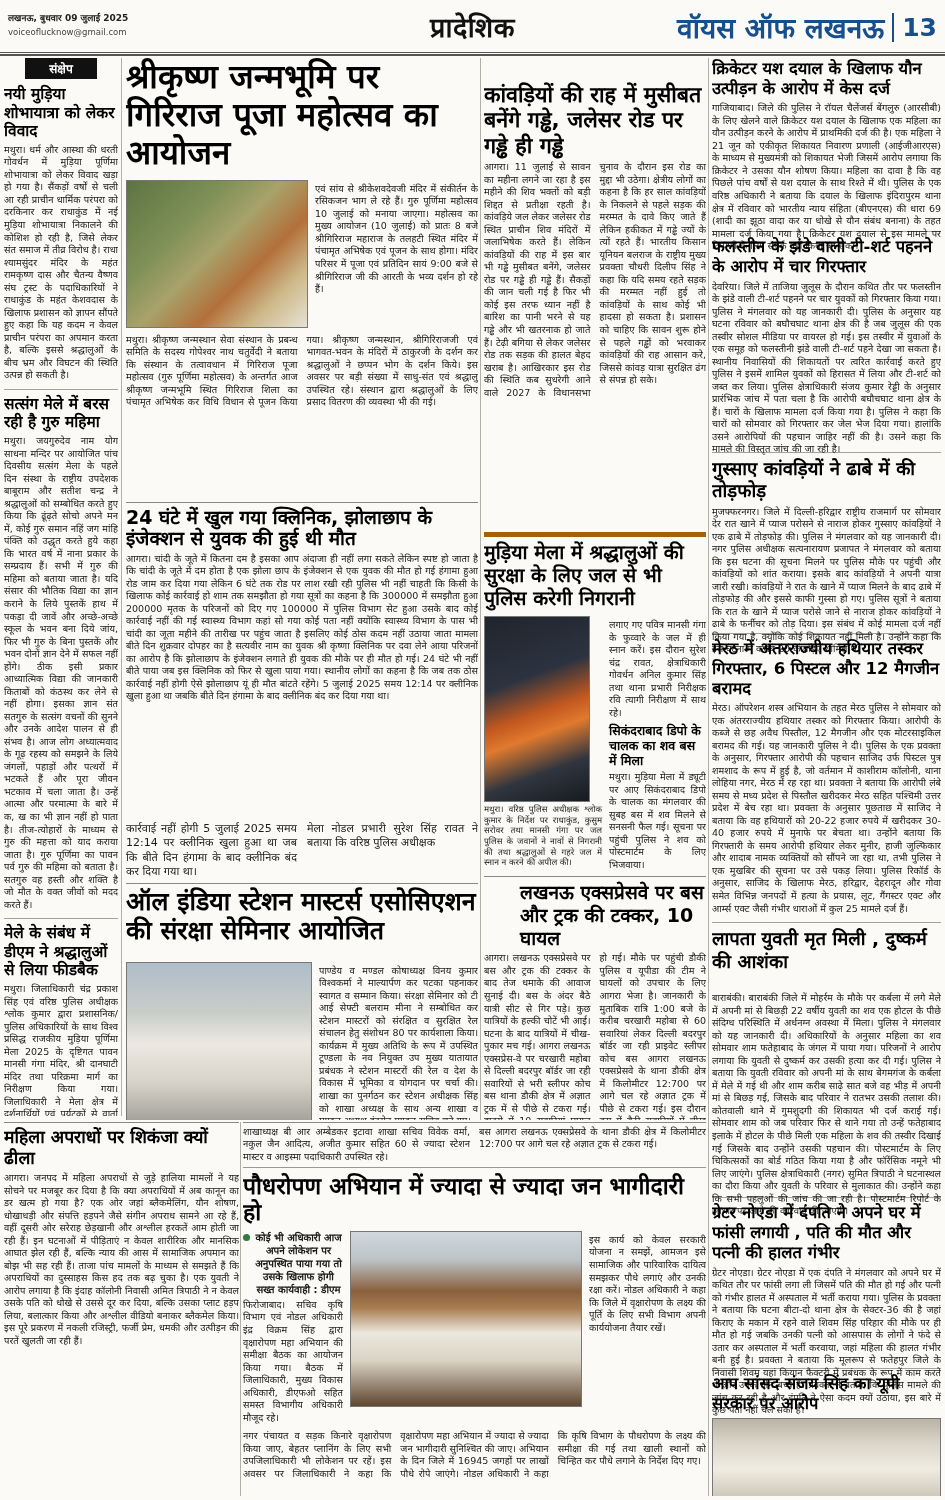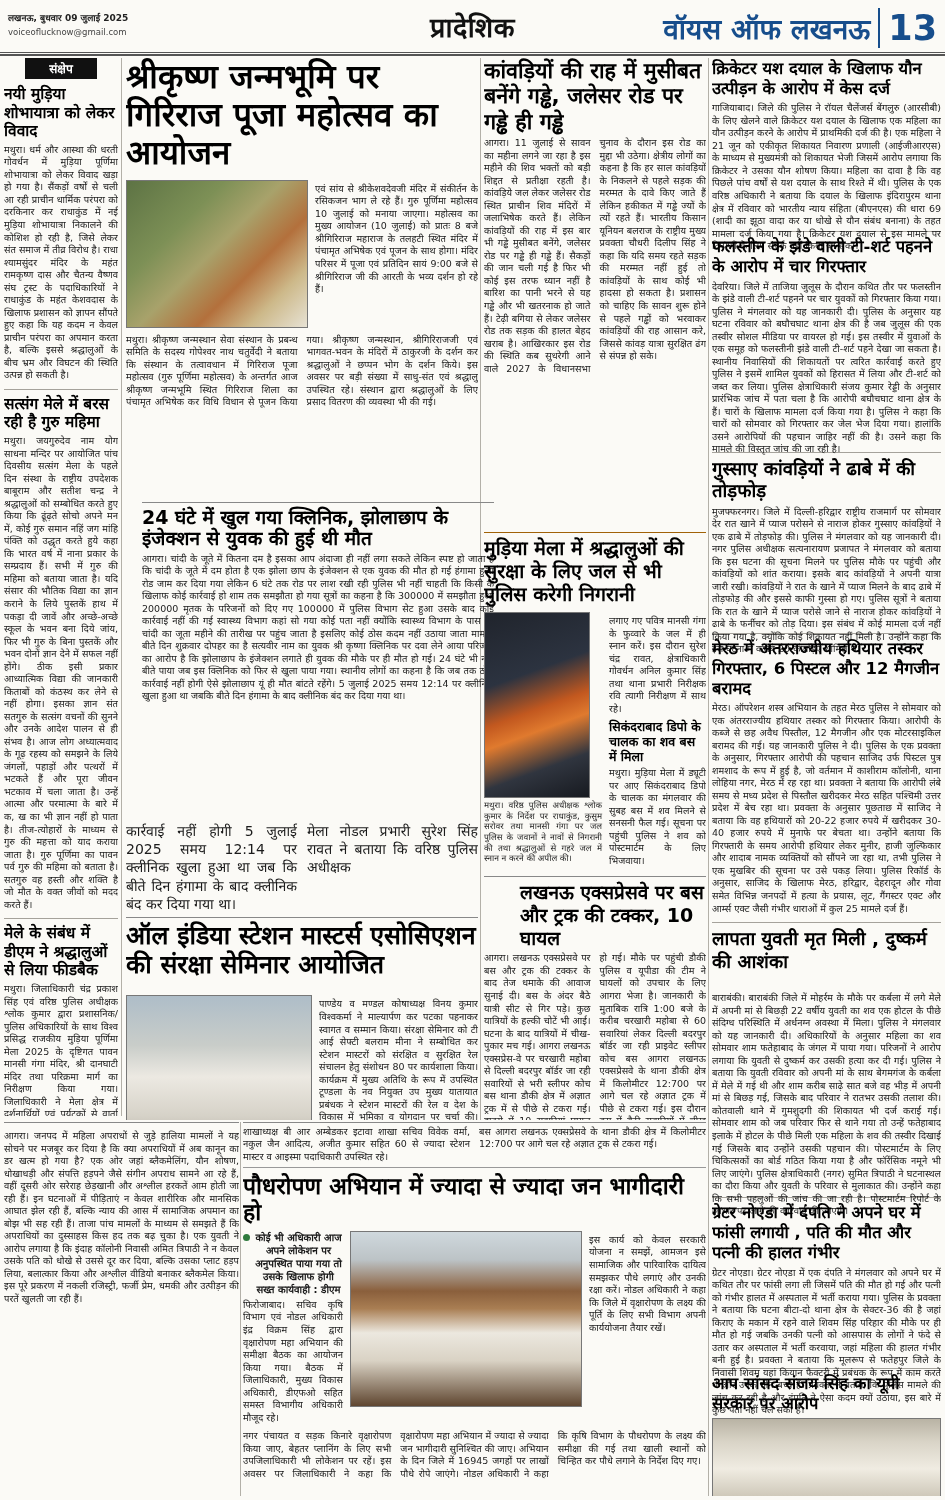--- a/index.html
+++ b/index.html
@@ -5,21 +5,21 @@
   html,body{margin:0;padding:0;background:#888;}
   .page{position:relative;width:945px;height:1500px;background:#fbfaf6;margin:0 auto;
         font-family:"DejaVu Sans",sans-serif;color:#1b1b1b;overflow:hidden;}
   
   .hdr{position:absolute;left:0;top:0;width:945px;height:52px;}
   .hdr .dateblock{position:absolute;left:8px;top:12px;font-size:9px;font-weight:700;line-height:1.5;color:#222;}
   .hdr .dateblock .email{font-weight:400;font-size:8.5px;color:#444;}
   .hdr .section{position:absolute;left:0;right:0;top:8px;text-align:center;font-size:27px;font-weight:700;letter-spacing:.5px;color:#111;}
   .hdr .mastwrap{position:absolute;right:8px;top:8px;display:flex;align-items:center;gap:8px;}
   .hdr .mast{font-size:28px;font-weight:800;color:#174e8c;}
-  .hdr .pageno{font-size:35px;font-weight:800;color:#174e8c;border-left:2px solid #174e8c;padding-left:8px;}
+  .hdr .pageno{font-size:25px;font-weight:800;color:#174e8c;border-left:2px solid #174e8c;padding-left:8px;}
   .hdr-rule{position:absolute;left:0;top:52px;width:945px;height:4px;border-top:1px solid #555;border-bottom:2px solid #555;box-sizing:border-box;}
   
   .art{position:absolute;overflow:hidden;box-sizing:border-box;}
   .body{font-size:9.5px;line-height:1.32;text-align:justify;margin:3px 0 0 0;color:#1c1c1c;}
   .body::first-letter{padding-left:0;}
   h1,h2,h3,h4{margin:0;color:#000;line-height:1.12;font-weight:800;}
   .cols2{column-count:2;column-gap:9px;}
   .cols3{column-count:3;column-gap:9px;}
   .row{display:flex;gap:7px;align-items:flex-start;}
   .photo{flex:none;border:1px solid #777;box-sizing:border-box;}
@@ -34,28 +34,28 @@
   .main{left:126px;top:58px;width:352px;height:440px;}
   .main h1{font-size:33px;line-height:1.15;}
   .main .row{margin-top:8px;}
   .photo-festival{width:182px;height:148px;
      background:linear-gradient(135deg,#5d7344 0%,#7d9056 30%,#a8a26b 48%,#b3703c 66%,#cdb98a 82%,#e7e2d4 100%);}
   
   .clinic{left:126px;top:502px;width:352px;height:316px;}
   .clinic h2{font-size:19px;}
   
   .station{left:126px;top:822px;width:352px;height:298px;}
-  .prerow{display:flex;gap:10px;font-size:14px;line-height:1.3;text-align:justify;margin-bottom:4px;}
+  .prerow{display:flex;gap:10px;font-size:11px;line-height:1.3;text-align:justify;margin-bottom:4px;}
   .prerow span{flex:1;}
   .station h2{font-size:25px;line-height:1.15;margin:2px 0 4px 0;}
   .photo-station{width:186px;height:178px;
      background:linear-gradient(180deg,#aebdc8 0%,#c9cdc9 28%,#ece9e2 46%,#d6d2c8 68%,#8b8b84 100%);}
   
   .potholes{left:484px;top:58px;width:222px;height:470px;}
-  .potholes h2{font-size:21.5px;line-height:1.18;}
+  .potholes h2{font-size:21.5px;line-height:1.18;margin-top:24px;}
   .mudiya{left:484px;top:532px;width:222px;height:340px;}
   .mudiya h2{font-size:19.5px;line-height:1.18;}
   .mudiya .row{margin-top:6px;}
   .photo-jal{width:106px;height:186px;
      background:linear-gradient(160deg,#20242c 0%,#2c3340 34%,#c2581f 52%,#e07a2e 62%,#30353f 80%,#171a20 100%);}
   .mudiya h4{font-size:12.5px;line-height:1.2;margin:4px 0 1px 0;}
   .buscrash{left:484px;top:876px;width:222px;height:244px;}
   .buscrash h2{font-size:19px;line-height:1.2;margin-left:36px;}
   
   .rightcol{left:712px;top:58px;width:229px;height:1438px;}
@@ -120,21 +120,21 @@
 
   <section class="art main">
     <h1>श्रीकृष्ण जन्मभूमि पर गिरिराज पूजा महोत्सव का आयोजन</h1>
     <div class="row">
       <div class="photo photo-festival"></div>
       <p class="body" style="flex:1;">एवं सांय से श्रीकेशवदेवजी मंदिर में संकीर्तन के रसिकजन भाग ले रहे हैं। गुरु पूर्णिमा महोत्सव 10 जुलाई को मनाया जाएगा। महोत्सव का मुख्य आयोजन (10 जुलाई) को प्रातः 8 बजे श्रीगिरिराज महाराज के तलहटी स्थित मंदिर में पंचामृत अभिषेक एवं पूजन के साथ होगा। मंदिर परिसर में पूजा एवं प्रतिदिन सायं 9:00 बजे से श्रीगिरिराज जी की आरती के भव्य दर्शन हो रहे हैं।</p>
     </div>
     <p class="body cols2" style="margin-top:6px;max-height:160px;">मथुरा। श्रीकृष्ण जन्मस्थान सेवा संस्थान के प्रबन्ध समिति के सदस्य गोपेश्वर नाथ चतुर्वेदी ने बताया कि संस्थान के तत्वावधान में गिरिराज पूजा महोत्सव (गुरु पूर्णिमा महोत्सव) के अन्तर्गत आज श्रीकृष्ण जन्मभूमि स्थित गिरिराज शिला का पंचामृत अभिषेक कर विधि विधान से पूजन किया गया। श्रीकृष्ण जन्मस्थान, श्रीगिरिराजजी एवं भागवत-भवन के मंदिरों में ठाकुरजी के दर्शन कर श्रद्धालुओं ने छप्पन भोग के दर्शन किये। इस अवसर पर बड़ी संख्या में साधु-संत एवं श्रद्धालु उपस्थित रहे। संस्थान द्वारा श्रद्धालुओं के लिए प्रसाद वितरण की व्यवस्था भी की गई।</p>
   </section>
 
-  <section class="art clinic" style="border-top:1px solid #888;padding-top:4px;margin-left:16px;">
+  <section class="art clinic" style="border-top:1px solid #888;padding-top:4px;">
     <h2>24 घंटे में खुल गया क्लिनिक, झोलाछाप के इंजेक्शन से युवक की हुई थी मौत</h2>
     <p class="body" style="max-height:258px;">आगरा। चांदी के जूते में कितना दम है इसका आप अंदाजा ही नहीं लगा सकते लेकिन स्पष्ट हो जाता है कि चांदी के जूते में दम होता है एक झोला छाप के इंजेक्शन से एक युवक की मौत हो गई हंगामा हुआ रोड जाम कर दिया गया लेकिन 6 घंटे तक रोड पर लाश रखी रही पुलिस भी नहीं चाहती कि किसी के खिलाफ कोई कार्रवाई हो शाम तक समझौता हो गया सूत्रों का कहना है कि 300000 में समझौता हुआ 200000 मृतक के परिजनों को दिए गए 100000 में पुलिस विभाग सेट हुआ उसके बाद कोई कार्रवाई नहीं की गई स्वास्थ्य विभाग कहां सो गया कोई पता नहीं क्योंकि स्वास्थ्य विभाग के पास भी चांदी का जूता महीने की तारीख पर पहुंच जाता है इसलिए कोई ठोस कदम नहीं उठाया जाता मामला बीते दिन शुक्रवार दोपहर का है सत्यवीर नाम का युवक श्री कृष्णा क्लिनिक पर दवा लेने आया परिजनों का आरोप है कि झोलाछाप के इंजेक्शन लगाते ही युवक की मौके पर ही मौत हो गई। 24 घंटे भी नहीं बीते पाया जब इस क्लिनिक को फिर से खुला पाया गया। स्थानीय लोगों का कहना है कि जब तक ठोस कार्रवाई नहीं होगी ऐसे झोलाछाप यूं ही मौत बांटते रहेंगे। 5 जुलाई 2025 समय 12:14 पर क्लीनिक खुला हुआ था जबकि बीते दिन हंगामा के बाद क्लीनिक बंद कर दिया गया था।</p>
   </section>
 
   <section class="art station">
     <div class="prerow">
       <span>कार्रवाई नहीं होगी 5 जुलाई 2025 समय 12:14 पर क्लीनिक खुला हुआ था जब कि बीते दिन हंगामा के बाद क्लीनिक बंद कर दिया गया था।</span>
       <span>मेला नोडल प्रभारी सुरेश सिंह रावत ने बताया कि वरिष्ठ पुलिस अधीक्षक</span>
     </div>
     <h2 style="border-top:1px solid #888;padding-top:4px;">ऑल इंडिया स्टेशन मास्टर्स एसोसिएशन की संरक्षा सेमिनार आयोजित</h2>
@@ -142,21 +142,21 @@
       <div class="photo photo-station"></div>
       <p class="body" style="flex:1;max-height:178px;">पाण्डेय व मण्डल कोषाध्यक्ष विनय कुमार विश्वकर्मा ने माल्यार्पण कर पटका पहनाकर स्वागत व सम्मान किया। संरक्षा सेमिनार को टी आई सेफ्टी बलराम मीना ने सम्बोधित कर स्टेशन मास्टरों को संरक्षित व सुरक्षित रेल संचालन हेतु संशोधन 80 पर कार्यशाला किया। कार्यक्रम में मुख्य अतिथि के रूप में उपस्थित टूण्डला के नव नियुक्त उप मुख्य यातायात प्रबंधक ने स्टेशन मास्टरों की रेल व देश के विकास में भूमिका व योगदान पर चर्चा की। शाखा का पुनर्गठन कर स्टेशन अधीक्षक सिंह को शाखा अध्यक्ष के साथ अन्य शाखा व मण्डल अध्यक्ष इंदसेन मण्डल सचिव चुने गए।</p>
     </div>
   </section>
 
   <section class="art potholes">
     <h2>कांवड़ियों की राह में मुसीबत बनेंगे गड्ढे, जलेसर रोड पर गड्ढे ही गड्ढे</h2>
     <p class="body cols2" style="max-height:400px;">आगरा। 11 जुलाई से सावन का महीना लगने जा रहा है इस महीने की शिव भक्तों को बड़ी शिद्दत से प्रतीक्षा रहती है। कांवड़िये जल लेकर जलेसर रोड स्थित प्राचीन शिव मंदिरों में जलाभिषेक करते हैं। लेकिन कांवड़ियों की राह में इस बार भी गड्ढे मुसीबत बनेंगे, जलेसर रोड पर गड्ढे ही गड्ढे हैं। सैकड़ों की जान चली गई है फिर भी कोई इस तरफ ध्यान नहीं है बारिश का पानी भरने से यह गड्ढे और भी खतरनाक हो जाते हैं। टेढ़ी बगिया से लेकर जलेसर रोड तक सड़क की हालत बेहद खराब है। आखिरकार इस रोड की स्थिति कब सुधरेगी आने वाले 2027 के विधानसभा चुनाव के दौरान इस रोड का मुद्दा भी उठेगा। क्षेत्रीय लोगों का कहना है कि हर साल कांवड़ियों के निकलने से पहले सड़क की मरम्मत के दावे किए जाते हैं लेकिन हकीकत में गड्ढे ज्यों के त्यों रहते हैं। भारतीय किसान यूनियन बलराज के राष्ट्रीय मुख्य प्रवक्ता चौधरी दिलीप सिंह ने कहा कि यदि समय रहते सड़क की मरम्मत नहीं हुई तो कांवड़ियों के साथ कोई भी हादसा हो सकता है। प्रशासन को चाहिए कि सावन शुरू होने से पहले गड्ढों को भरवाकर कांवड़ियों की राह आसान करे, जिससे कांवड़ यात्रा सुरक्षित ढंग से संपन्न हो सके।</p>
   </section>
 
-  <section class="art mudiya" style="border-top:1px solid #a16207;padding-top:4px;">
+  <section class="art mudiya" style="border-top:5px solid #a16207;padding-top:4px;">
     <h2>मुड़िया मेला में श्रद्धालुओं की सुरक्षा के लिए जल से भी पुलिस करेगी निगरानी</h2>
     <div class="row">
       <div style="flex:none;width:118px;">
         <div class="photo photo-jal"></div>
         <p class="capline">मथुरा। वरिष्ठ पुलिस अधीक्षक श्लोक कुमार के निर्देश पर राधाकुंड, कुसुम सरोवर तथा मानसी गंगा पर जल पुलिस के जवानों ने नावों से निगरानी की तथा श्रद्धालुओं से गहरे जल में स्नान न करने की अपील की।</p>
       </div>
       <div style="flex:1;">
         <p class="body">लगाए गए पवित्र मानसी गंगा के फुव्वारे के जल में ही स्नान करें। इस दौरान सुरेश चंद्र रावत, क्षेत्राधिकारी गोवर्धन अनिल कुमार सिंह तथा थाना प्रभारी निरीक्षक रवि त्यागी निरीक्षण में साथ रहे।</p>
         <h4>सिकंदराबाद डिपो के चालक का शव बस में मिला</h4>
         <p class="body">मथुरा। मुड़िया मेला में ड्यूटी पर आए सिकंदराबाद डिपो के चालक का मंगलवार की सुबह बस में शव मिलने से सनसनी फैल गई। सूचना पर पहुंची पुलिस ने शव को पोस्टमार्टम के लिए भिजवाया।</p>
@@ -193,20 +193,21 @@
     <h2>ग्रेटर नोएडा में दंपति ने अपने घर में फांसी लगायी , पति की मौत और पत्नी की हालत गंभीर</h2>
     <p class="body maxh6">ग्रेटर नोएडा। ग्रेटर नोएडा में एक दंपति ने मंगलवार को अपने घर में कथित तौर पर फांसी लगा ली जिसमें पति की मौत हो गई और पत्नी को गंभीर हालत में अस्पताल में भर्ती कराया गया। पुलिस के प्रवक्ता ने बताया कि घटना बीटा-दो थाना क्षेत्र के सेक्टर-36 की है जहां किराए के मकान में रहने वाले शिवम सिंह परिहार की मौके पर ही मौत हो गई जबकि उनकी पत्नी को आसपास के लोगों ने फंदे से उतार कर अस्पताल में भर्ती करवाया, जहां महिला की हालत गंभीर बनी हुई है। प्रवक्ता ने बताया कि मूलरूप से फतेहपुर जिले के निवासी शिवम यहां कियान फैक्टरी में प्रबंधक के रूप में काम करते थे और उनके तीन बच्चे हैं। प्रवक्ता ने बताया कि पुलिस मामले की जांच कर रही है और दंपति ने ऐसा कदम क्यों उठाया, इस बारे में कुछ पता नहीं चल सका है।</p>
     <div class="sep"></div>
 
     <h2>आप सांसद संजय सिंह का यूपी सरकार पर आरोप</h2>
     <div class="photo photo-sansad"></div>
 
   </section>
 
   <section class="art crime">
+    <h2>महिला अपराधों पर शिकंजा क्यों ढीला</h2>
     <p class="body" style="max-height:330px;">आगरा। जनपद में महिला अपराधों से जुड़े हालिया मामलों ने यह सोचने पर मजबूर कर दिया है कि क्या अपराधियों में अब कानून का डर खत्म हो गया है? एक ओर जहां ब्लैकमेलिंग, यौन शोषण, धोखाधड़ी और संपत्ति हड़पने जैसे संगीन अपराध सामने आ रहे हैं, वहीं दूसरी ओर सरेराह छेड़खानी और अश्लील हरकतें आम होती जा रही हैं। इन घटनाओं में पीड़िताएं न केवल शारीरिक और मानसिक आघात झेल रही हैं, बल्कि न्याय की आस में सामाजिक अपमान का बोझ भी सह रही हैं। ताजा पांच मामलों के माध्यम से समझते हैं कि अपराधियों का दुस्साहस किस हद तक बढ़ चुका है। एक युवती ने आरोप लगाया है कि इंदाह कॉलोनी निवासी अमित त्रिपाठी ने न केवल उसके पति को धोखे से उससे दूर कर दिया, बल्कि उसका प्लाट हड़प लिया, बलात्कार किया और अश्लील वीडियो बनाकर ब्लैकमेल किया। इस पूरे प्रकरण में नकली रजिस्ट्री, फर्जी प्रेम, धमकी और उत्पीड़न की परतें खुलती जा रही हैं।</p>
   </section>
 
   <section class="art plant">
     <div class="controw">
       <span>शाखाध्यक्ष बी आर अम्बेडकर इटावा शाखा सचिव विवेक वर्मा, नकुल जैन आदित्य, अजीत कुमार सहित 60 से ज्यादा स्टेशन मास्टर व आइस्मा पदाधिकारी उपस्थित रहे।</span>
       <span>बस आगरा लखनऊ एक्सप्रेसवे के थाना डौकी क्षेत्र में किलोमीटर 12:700 पर आगे चल रहे अज्ञात ट्रक से टकरा गई।</span>
     </div>
     <h2>पौधरोपण अभियान में ज्यादा से ज्यादा जन भागीदारी हो</h2>
     <div class="row">

